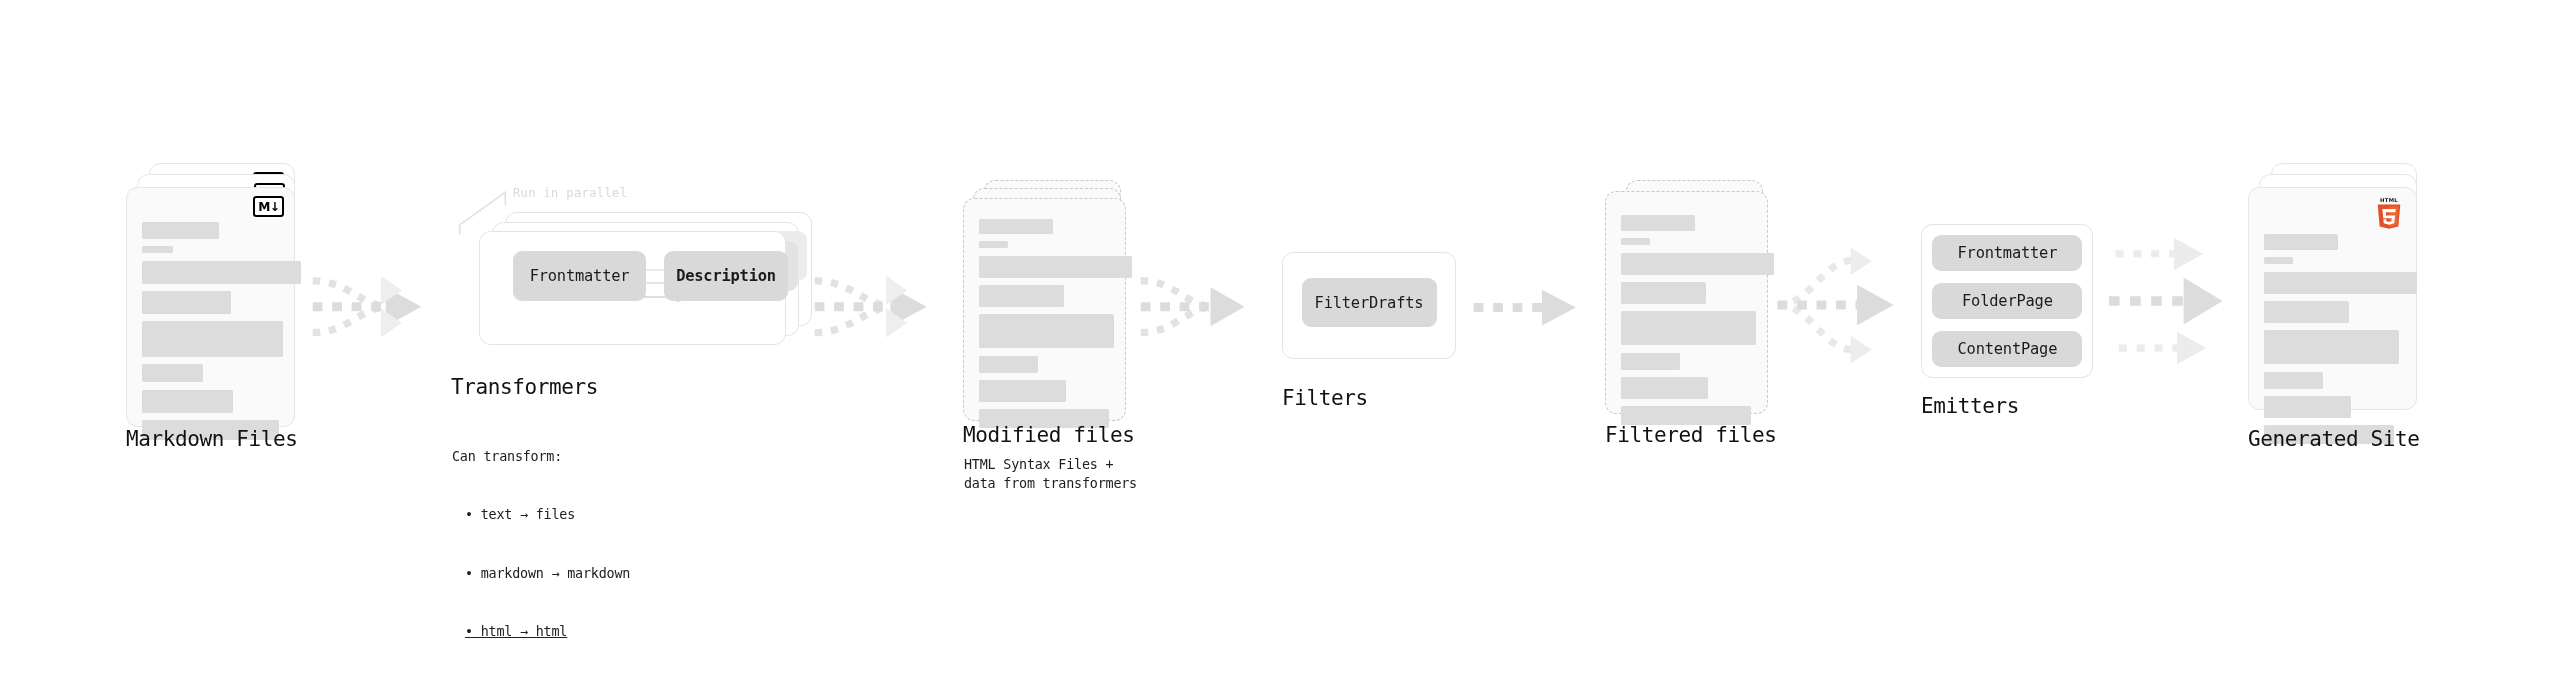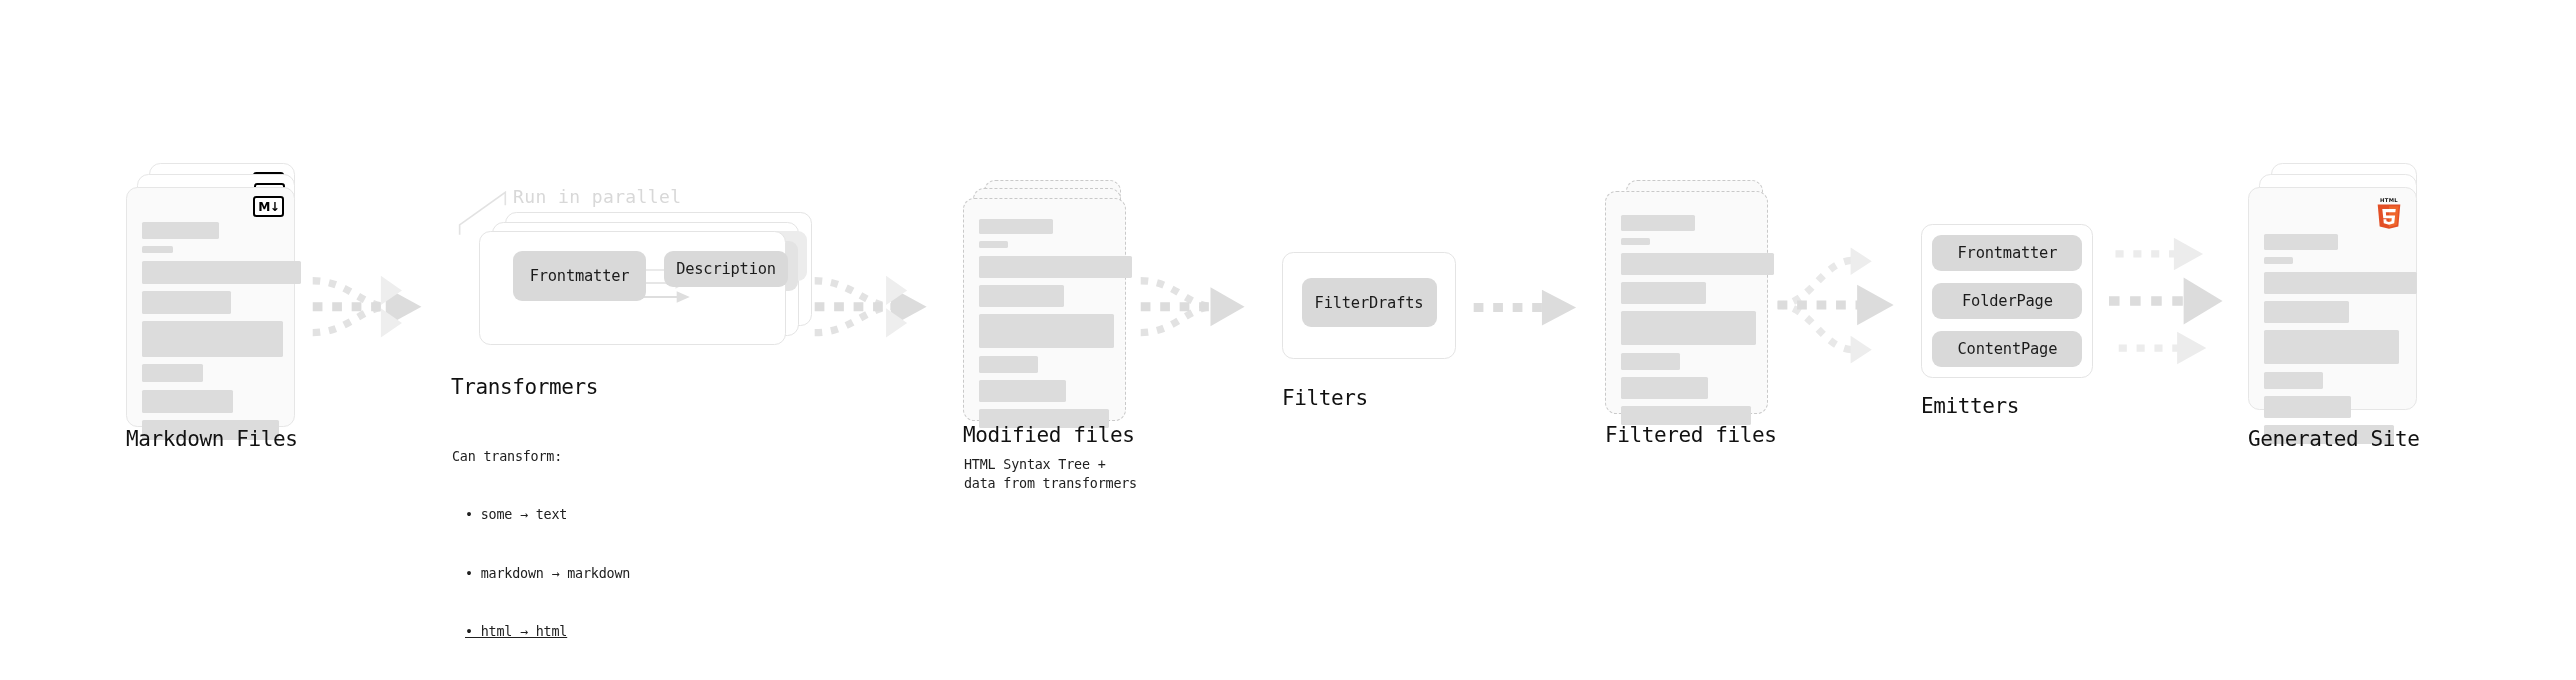--- a/index.html
+++ b/index.html
@@ -128,21 +128,21 @@
     line-height: 1.45;
     color: #202020;
     letter-spacing: -0.2px;
     white-space: pre;
   }
   .caption-sub .bullet-row { white-space: pre; }
 
   
   .parallel-label {
     position: absolute;
-    font-size: 18px;
+    font-size: 12px;
     color: #d8d8d8;
     letter-spacing: 0.4px;
     white-space: nowrap;
   }
 
   
   .tiny-arrow { position: absolute; }
 
   svg { display: block; overflow: visible; }
 </style>
@@ -230,29 +230,29 @@
       <polygon points="44,4 44,18 58,11" fill="#e6e6e6"></polygon>
     </svg>
     <svg class="tiny-arrow" style="left:185px; top:99px;" width="57" height="18" viewBox="0 0 70 22">
       <path d="M0,11 L52,11" stroke="#dedede" stroke-width="2.5" fill="none"></path>
       <polygon points="50,4 50,18 66,11" fill="#dedede"></polygon>
     </svg>
 
     <div class="pill" style="left:62px; top:62px; width:133px; height:50px;">
       <span>Frontmatter</span>
     </div>
-    <div class="pill" style="left:213px; top:62px; width:124px; height:36px;">
+    <div class="pill" style="left:213px; top:62px; width:124px; height:50px;font-weight:bold;">
       <span>Description</span>
     </div>
   </div>
 
   <div class="caption-title" style="left:451px; top:375px;">Transformers</div>
   <div class="caption-sub" style="left:452px; top:408px;">
     <div>Can transform:</div>
-    <div class="bullet-row" style="padding-left:13px;">• some → text</div>
+    <div class="bullet-row" style="padding-left:13px;">• text → files</div>
     <div class="bullet-row" style="padding-left:13px;">• markdown → markdown</div>
     <div class="bullet-row" style="padding-left:13px;text-decoration:underline;">• html → html</div>
   </div>
 
   <div class="node" style="left:813px; top:271px;">
     <svg width="138" height="73" viewBox="0 0 170 90">
       <g stroke="#e2e2e2" stroke-width="9" fill="none" stroke-dasharray="9 11" stroke-linecap="butt">
         <path d="M2,12 C48,12 64,44 100,44"></path>
         <path d="M2,76 C48,76 64,44 100,44"></path>
       </g>
@@ -275,21 +275,21 @@
           <div class="doc-line" style="width:85px;height:22px;"></div>
           <div class="doc-line" style="width:135px;height:34px;"></div>
           <div class="doc-line" style="width:59px;height:17px;"></div>
           <div class="doc-line" style="width:87px;height:22px;"></div>
           <div class="doc-line" style="width:130px;height:18.7px;"></div>
         </div>
       </div>
     </div>
   </div>
   <div class="caption-title" style="left:963px; top:423px;">Modified files</div>
-  <div class="caption-sub" style="left:964px; top:455px;">HTML Syntax Tree +
+  <div class="caption-sub" style="left:964px; top:455px;">HTML Syntax Files +
 data from transformers</div>
 
   <div class="node" style="left:1139px; top:271px;">
     <svg width="130" height="73" viewBox="0 0 160 90">
       <g stroke="#e2e2e2" stroke-width="9" fill="none" stroke-dasharray="9 11" stroke-linecap="butt">
         <path d="M2,12 C44,12 60,44 92,44"></path>
         <path d="M2,76 C44,76 60,44 92,44"></path>
       </g>
       <path d="M2,44 L92,44" stroke="#dcdcdc" stroke-width="11" fill="none" stroke-dasharray="12 12"></path>
       <polygon points="88,20 88,68 130,44" fill="#dcdcdc"></polygon>

